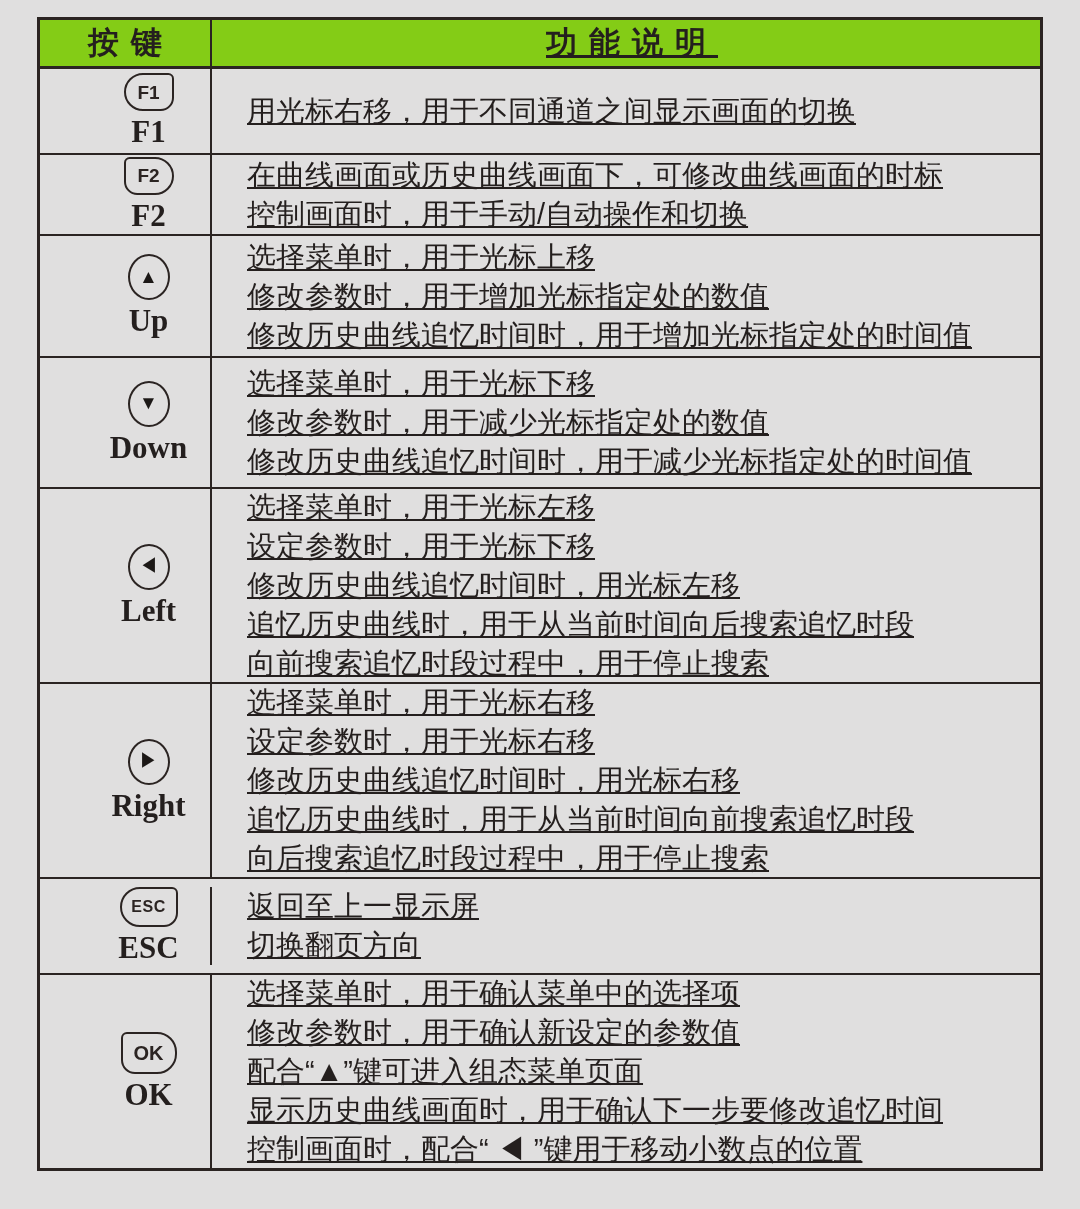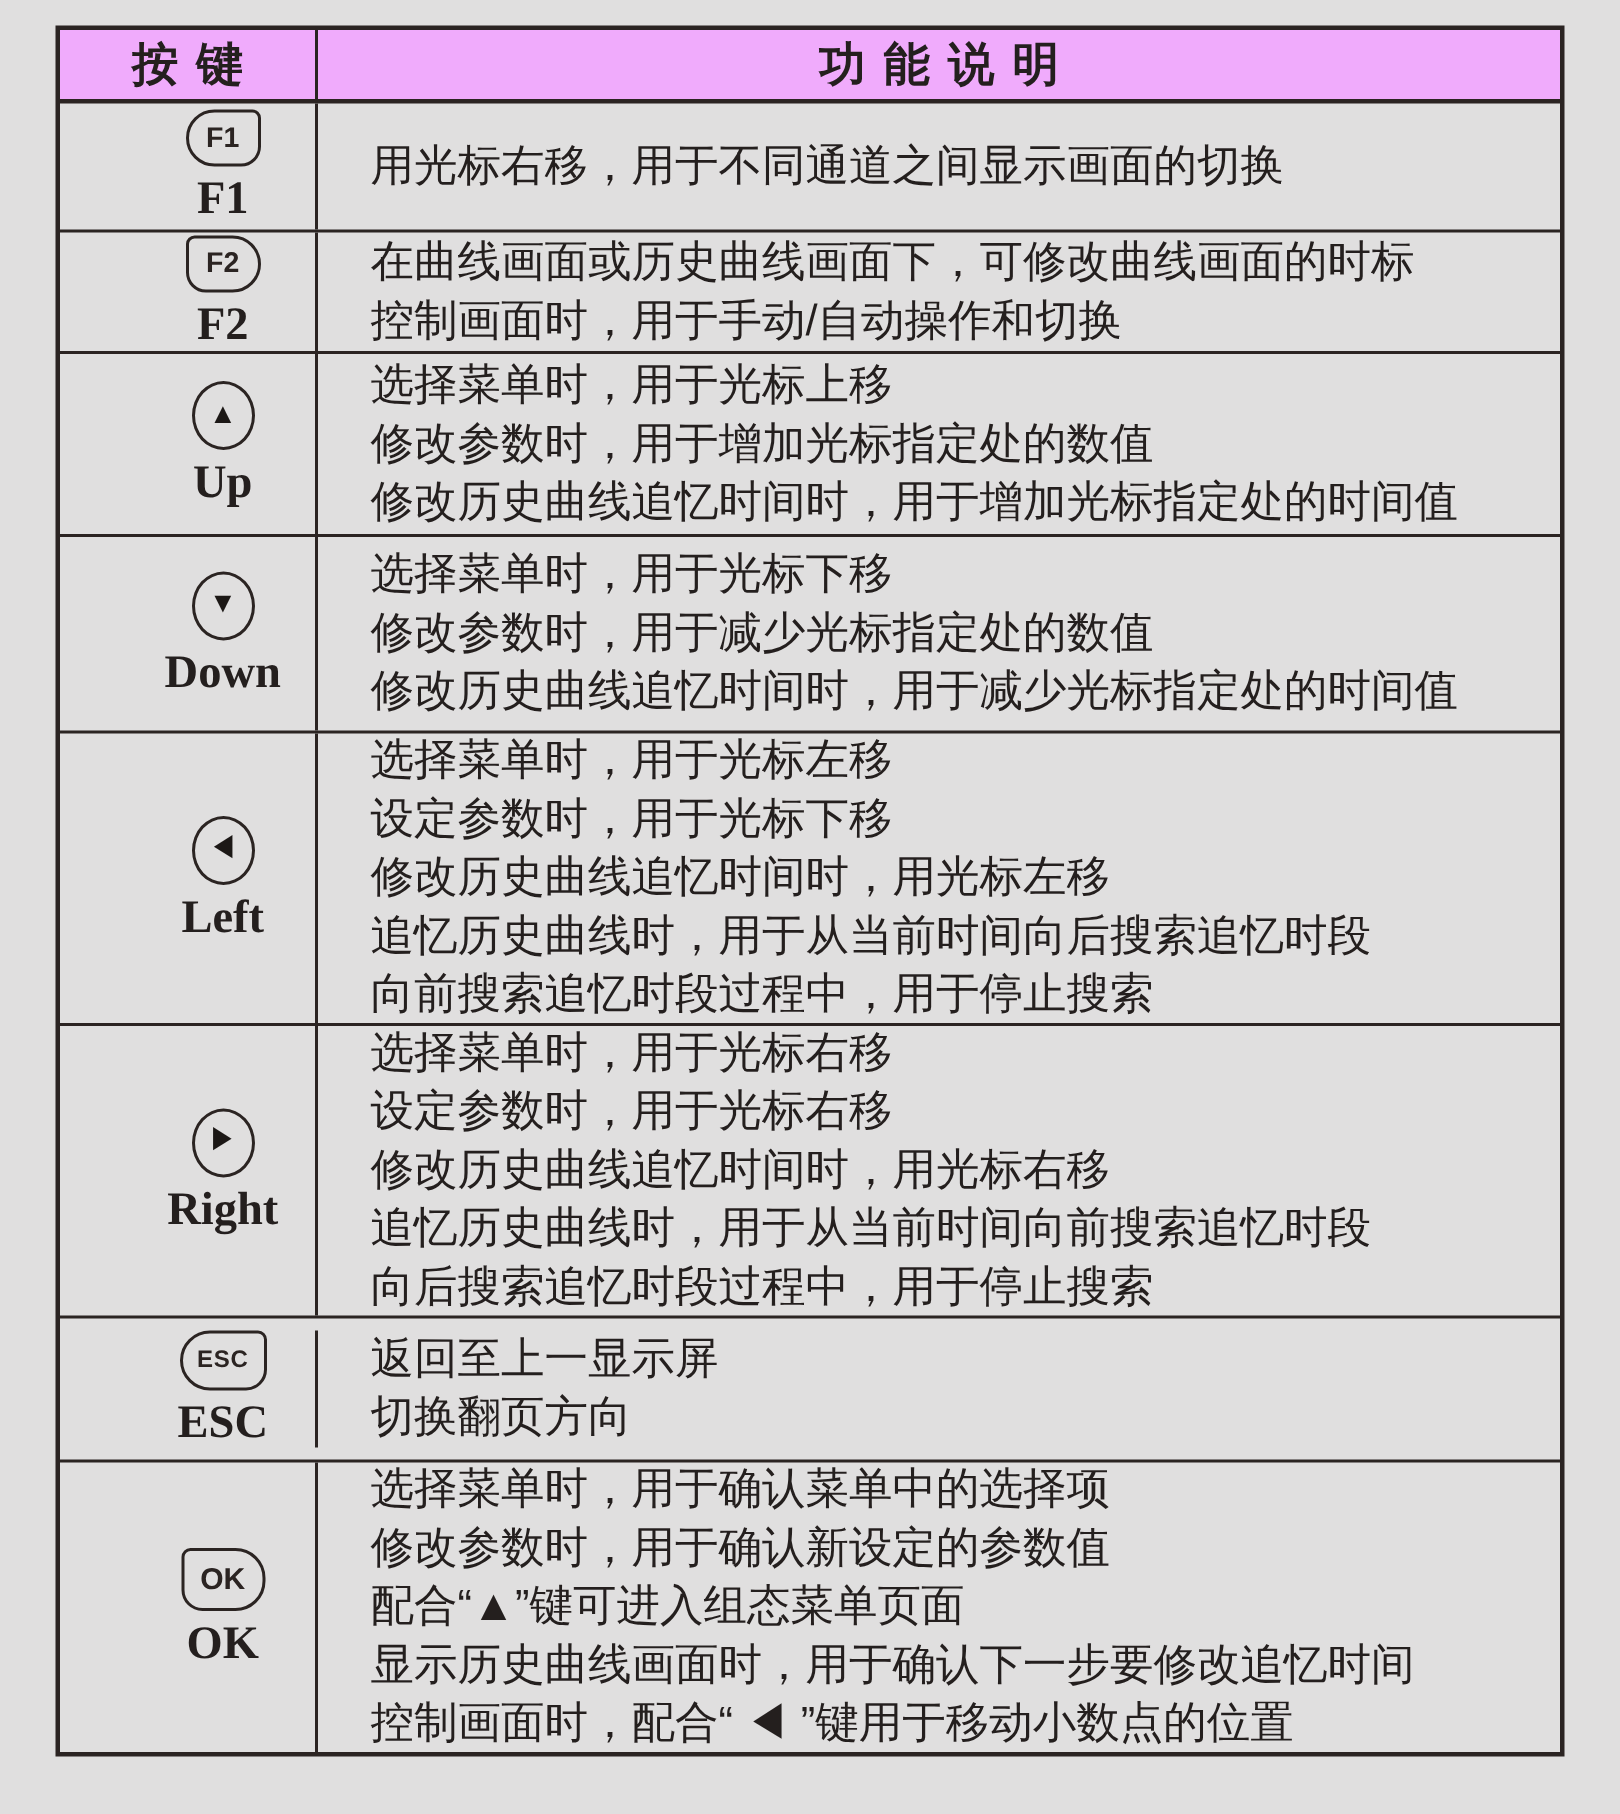--- a/index.html
+++ b/index.html
@@ -36,23 +36,24 @@
     align-items:center;
     justify-content:center;
     gap:4px;
   }
   .col-desc{
     flex:1 1 auto;
     display:flex;
     flex-direction:column;
     justify-content:center;
     padding:4px 18px 4px 35px;
+    text-decoration:underline;
   }
   .header .td{
-    background:#f0abfc;
+    background:#84cc16;
     display:flex;
     align-items:center;
     justify-content:center;
     font-size:31px;
     font-weight:bold;
     letter-spacing:12px;
     padding:0 0 0 12px;
   }
   
   .r-head{height:49px;}

